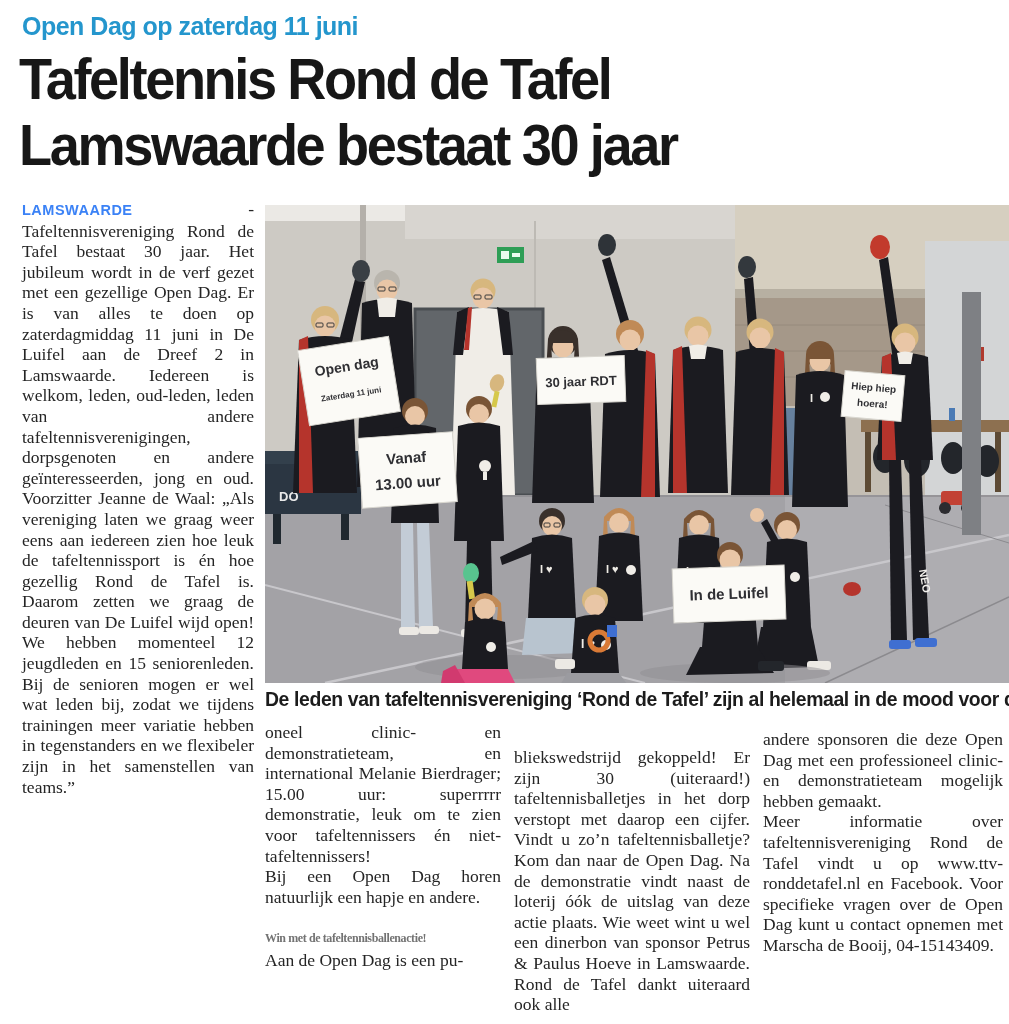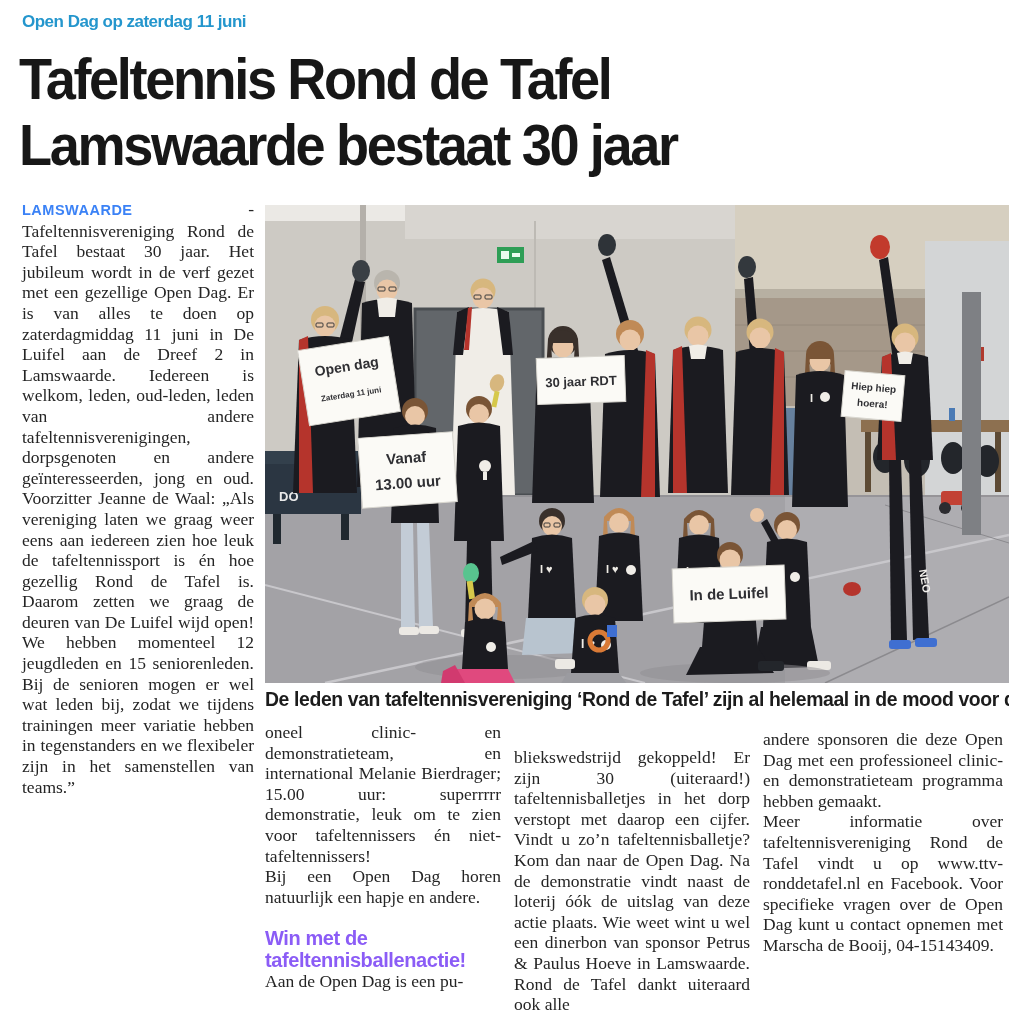--- a/index.html
+++ b/index.html
@@ -1,32 +1,32 @@
 <!DOCTYPE html>
 <html lang="nl"><head>
 <meta charset="utf-8">
 <style>
   html,body{margin:0;padding:0;background:#ffffff;}
   .page{position:relative;width:1009px;height:1024px;background:#ffffff;overflow:hidden;
         font-family:"Liberation Serif",serif;color:#262626;}
   .kicker{position:absolute;left:22px;top:12px;font-family:"Liberation Sans",sans-serif;
-        font-weight:bold;font-size:17px;letter-spacing:-0.5px;color:#2496cd;}
+        font-weight:bold;font-size:25px;letter-spacing:-0.5px;color:#2496cd;}
   .headline{position:absolute;left:19px;top:46px;font-family:"Liberation Sans",sans-serif;
         font-weight:bold;font-size:57px;line-height:66px;letter-spacing:-2.5px;color:#171717;
         transform:scaleX(.95);transform-origin:left top;white-space:nowrap;}
   .headline span{display:block;}
   .bodycol{position:absolute;text-align:justify;font-size:17.5px;line-height:20.6px;color:#252525;}
   .bodycol p{margin:0;}
   .loc{font-family:"Liberation Sans",sans-serif;font-weight:bold;font-size:14.5px;letter-spacing:.5px;color:#3b82f6;}
   .col1{left:22px;top:199px;width:232px;height:818px;}
   .col2{left:265px;top:722px;width:236px;height:290px;}
   .col3{left:514px;top:747px;width:236px;height:290px;}
   .col4{left:763px;top:729px;width:240px;height:290px;}
-  .subhead{font-family:Liberation Sans, sans-serif;font-weight:bold;font-size:20px;
-        line-height:21.5px;letter-spacing:-0.4px;color:#8b5cf6;margin-top:21px !important;text-align:left;}
+  .subhead{font-family:Liberation Serif, serif;font-weight:bold;font-size:12px;
+        line-height:21.5px;letter-spacing:-0.4px;color:#737373;margin-top:21px !important;text-align:left;}
   .photo{position:absolute;left:265px;top:205px;width:744px;height:478px;background:#b9b7b4;}
   .photo svg{display:block;width:744px;height:478px;}
   .caption{position:absolute;left:265px;top:688px;width:744px;font-family:"Liberation Sans",sans-serif;
         font-weight:bold;font-size:20px;letter-spacing:-0.4px;color:#1c1c1c;transform:scaleX(.97);
         transform-origin:left top;white-space:nowrap;}
   
   .sk{fill:#e9c6a6}.hb{fill:#d7b77e}.hgr{fill:#b9b5ad}.hbr{fill:#7a5536}.hdk{fill:#39302b}.hrd{fill:#c08a56}
   .cb{fill:#1b1b20}.cw{fill:#f0ede7}.ca{fill:#b5342c}
   .sign{fill:#fbfaf6;stroke:#d9d7d0;stroke-width:1;}
   .signtxt{font-family:"Liberation Sans",sans-serif;font-weight:bold;fill:#2f2f33;text-anchor:middle;}
@@ -333,17 +333,17 @@
     <p>Bij een Open Dag horen natuurlijk een hapje en andere.</p>
     <p class="subhead">Win met de tafeltennisballenactie!</p>
     <p>Aan de Open Dag is een pu-</p>
   </div>
 
   <div class="bodycol col3">
     <p>bliekswedstrijd gekoppeld! Er zijn 30 (uiteraard!) tafeltennisballetjes in het dorp verstopt met daarop een cijfer. Vindt u zo’n tafeltennisballetje? Kom dan naar de Open Dag. Na de demonstratie vindt naast de loterij óók de uitslag van deze actie plaats. Wie weet wint u wel een dinerbon van sponsor Petrus &amp; Paulus Hoeve in Lamswaarde. Rond de Tafel dankt uiteraard ook alle</p>
   </div>
 
   <div class="bodycol col4">
-    <p>andere sponsoren die deze Open Dag met een professioneel clinic- en demonstratieteam programma hebben gemaakt.</p>
+    <p>andere sponsoren die deze Open Dag met een professioneel clinic- en demonstratieteam mogelijk hebben gemaakt.</p>
     <p>Meer informatie over tafeltennisvereniging Rond de Tafel vindt u op www.ttv-ronddetafel.nl en Facebook. Voor specifieke vragen over de Open Dag kunt u contact opnemen met Marscha de Booij, 04-15143409.</p>
   </div>
 
 </div>
 
 </body></html>

